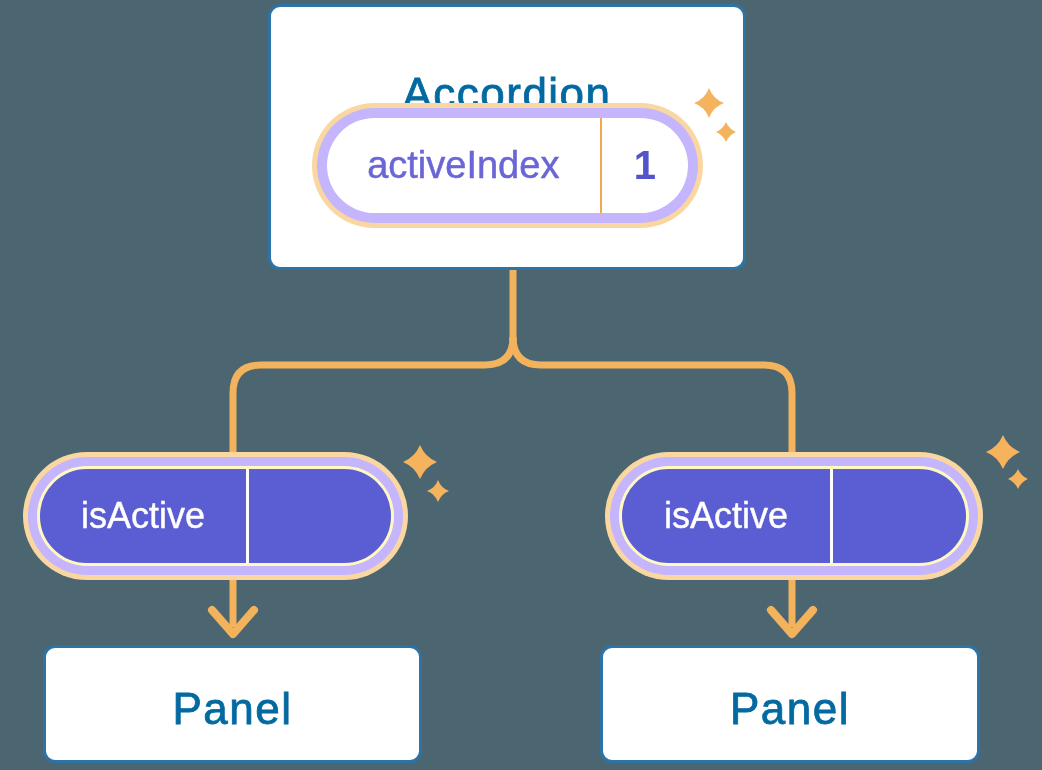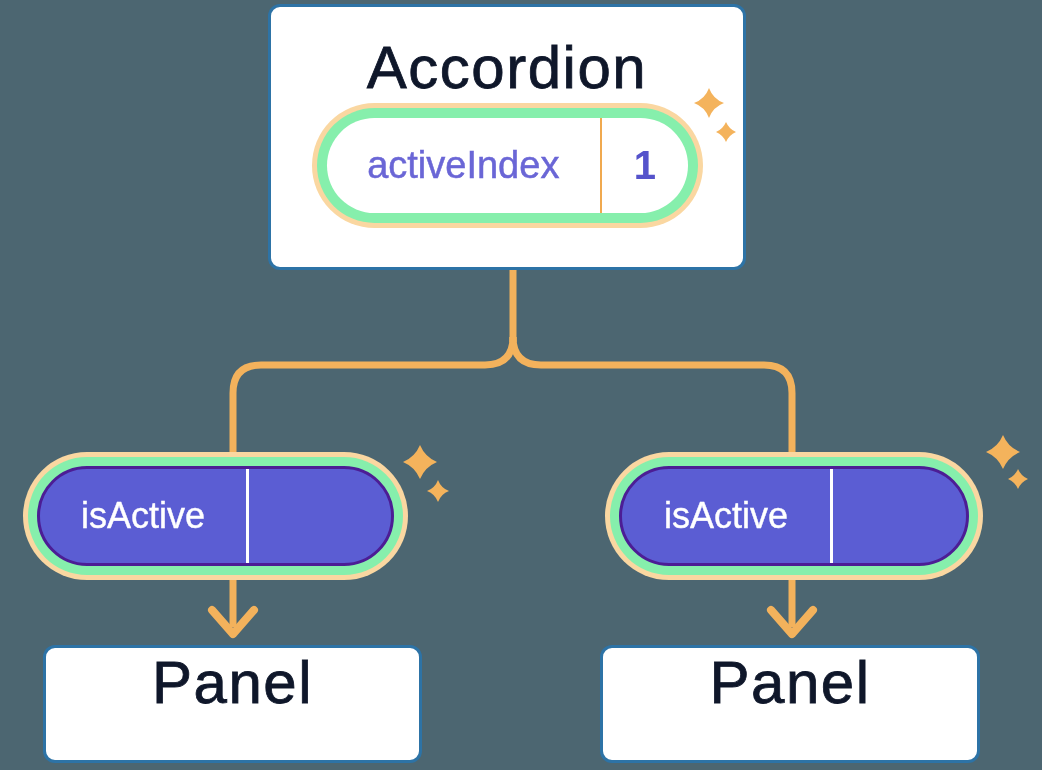--- a/index.html
+++ b/index.html
@@ -22,44 +22,45 @@
   
   .card{
     position:absolute;
     background:#ffffff;
     border:3px solid #2d73a6;
     border-radius:12px;
     box-sizing:border-box;
     z-index:2;
   }
   .card-title{
-    color:#0f172a;
-    font-size:60px;
+    color:#0369a1;
+    font-size:44px;
     letter-spacing:1.5px;
     -webkit-text-stroke:0.8px currentColor;
     text-align:center;
     white-space:nowrap;
+    margin-top:36px;
   }
   #accordion-box{left:268px;top:4px;width:478px;height:266px;}
   #accordion-box .card-title{position:absolute;top:26px;left:0;right:0;}
   .panel-box{display:flex;align-items:flex-start;justify-content:center;}
   #panel-box-left{left:43px;top:645px;width:379px;height:118px;}
   #panel-box-right{left:600px;top:645px;width:380px;height:118px;}
 
   
   .pill{
     position:absolute;
     background:#fad7a1;          
     border-radius:999px;
     padding:5px;
     box-sizing:border-box;
     z-index:2;
   }
   .pill-ring{
-    background:#86efac;          
+    background:#c4b5fd;          
     border-radius:999px;
     height:100%;
     box-sizing:border-box;
   }
   .pill-core{
     height:100%;
     border-radius:999px;
     display:flex;
     align-items:stretch;
     overflow:hidden;
@@ -73,21 +74,21 @@
   .state-label{
     color:#6a66d6;font-size:38px;-webkit-text-stroke:0.5px currentColor;
     flex:none;width:75.5%;display:flex;align-items:center;justify-content:center;
   }
   .state-value{
     color:#5553cb;font-size:40px;font-weight:700;
     flex:1;display:flex;align-items:center;justify-content:center;
   }
   
   .prop-pill .pill-ring{padding:9px;}
-  .prop-pill .pill-core{background:#5b5dd3;border:3px solid #4c1d95;}
+  .prop-pill .pill-core{background:#5b5dd3;border:3px solid #fef9c3;}
   .prop-pill .pill-divider{width:3px;background:#ffffff;}
   #prop-pill-left{left:23px;top:452px;width:385px;height:128px;}
   #prop-pill-right{left:605px;top:452px;width:378px;height:128px;}
   .prop-label{
     color:#ffffff;font-size:36px;-webkit-text-stroke:0.4px currentColor;
     flex:none;display:flex;align-items:center;justify-content:center;
   }
   #prop-pill-left .prop-label{width:58.7%;}
   #prop-pill-right .prop-label{width:60.5%;}
   .prop-value{

